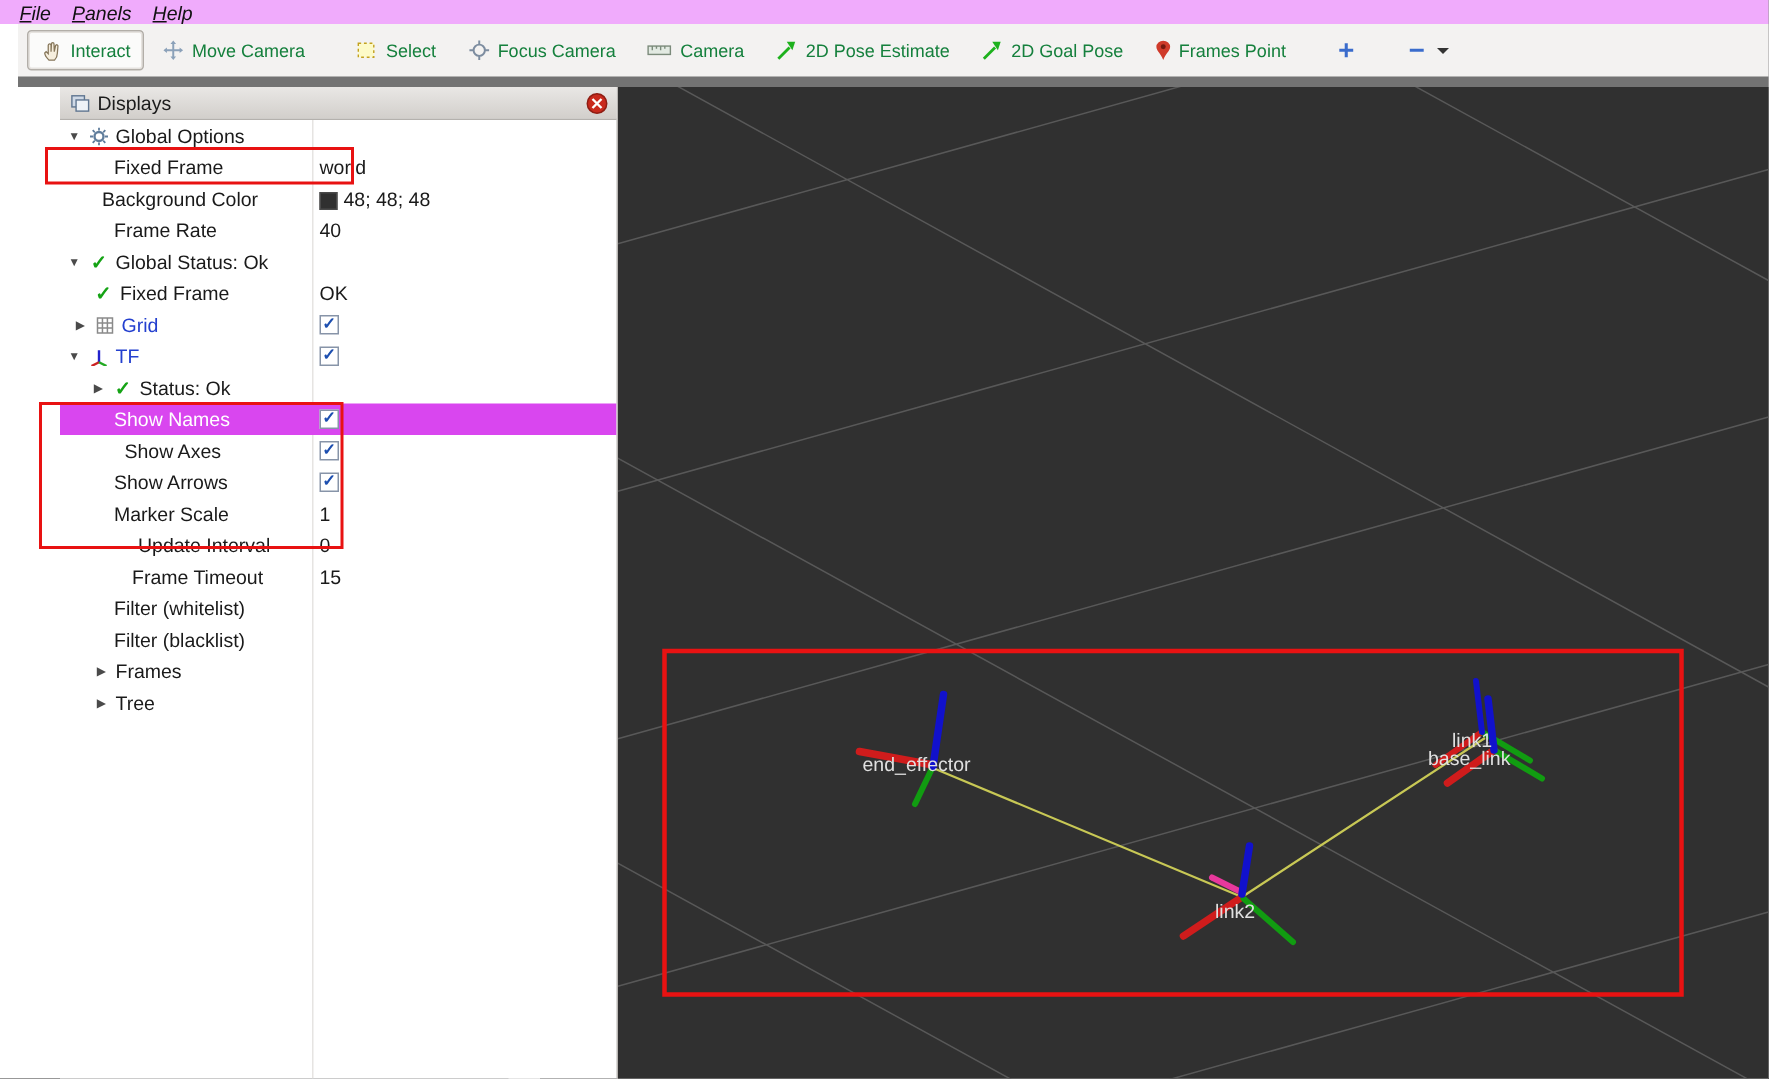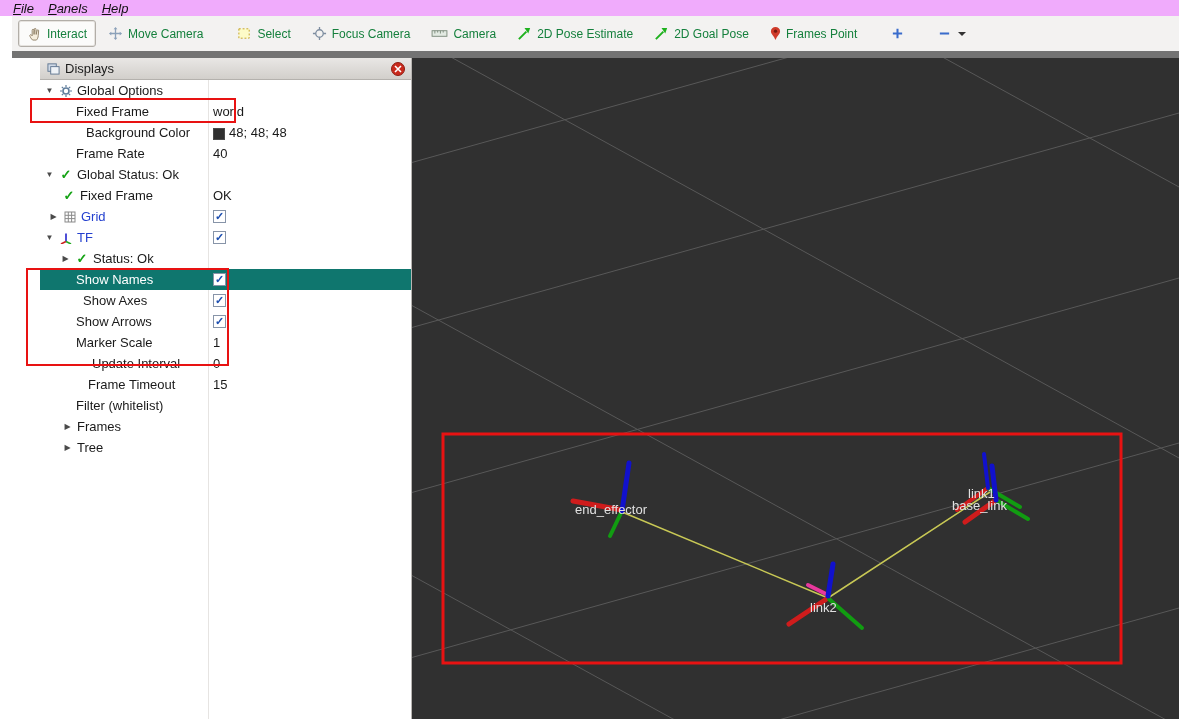--- a/index.html
+++ b/index.html
@@ -33,21 +33,21 @@
     background:#fff; border-right:1px solid #b8b5b2; z-index:4;margin-left:40px;
   }
   .panel-title {
     height:22px; background:linear-gradient(#e9e7e5,#d2cfcb); border-bottom:1px solid #b4b1ad;
     display:flex; align-items:center; gap:5px; padding:0 6px; color:#1c1c1c; font-size:13px;
   }
   .close-btn { margin-left:auto; width:14px; height:14px; border-radius:50%; background:#c92a1d; border:1px solid #8f1d13; display:flex; align-items:center; justify-content:center; }
   .tree { position:absolute; top:22px; left:0; right:0; bottom:0; overflow:hidden; }
   .coldiv { position:absolute; top:0; bottom:0; left:168px; width:1px; background:#e6e4e2; z-index:0; }
   .trow { display:flex; height:21px; align-items:center; position:relative; color:#1a1a1a; }
-  .trow.selected { background:#0f766e; color:#fff; }
+  .trow.selected { background:#d946ef; color:#fff; }
   .cell-prop { display:flex; align-items:center; gap:4px; width:168px; overflow:hidden; white-space:nowrap; }
   .cell-val { display:flex; align-items:flex-end; gap:4px; padding-left:5px; white-space:nowrap; }
   .expander { font-size:8px; color:#4a4a4a; width:11px; text-align:center; flex:none; }
   .ticon { width:14px; height:14px; flex:none; display:flex; align-items:center; justify-content:center; }
   .greencheck { color:#15a315; font-weight:bold; font-size:13px; line-height:13px; }
   .display-name { color:#2440cf; font-weight:normal; }
   .cb { width:13px; height:13px; border:1px solid #8794a8; background:#fff; color:#1d4fb0; font-size:11px; font-weight:bold; line-height:11px; text-align:center; flex:none; }
   .swatch { width:12px; height:12px; background:#303030; border:1px solid #4a4a4a; flex:none; }
   
   .gap { position:absolute; left:339px; top:58px; width:21px; bottom:0; background:#ffffff; z-index:3; }
@@ -193,21 +193,21 @@
         </div>
         <div class="trow">
           <div class="cell-prop" style="padding-left: 36px;">
             <span class="tlabel">Fixed Frame</span>
           </div>
           <div class="cell-val">
             <span>world</span>
           </div>
         </div>
         <div class="trow">
-          <div class="cell-prop" style="padding-left: 28px; justify-content: center;">
+          <div class="cell-prop" style="padding-left: 28px;">
             <span class="tlabel">Background Color</span>
           </div>
           <div class="cell-val">
             <span class="swatch" style="background: rgb(48, 48, 48);"></span>
             <span>48; 48; 48</span>
           </div>
         </div>
         <div class="trow">
           <div class="cell-prop" style="padding-left: 36px;">
             <span class="tlabel">Frame Rate</span>
@@ -322,20 +322,26 @@
           <div class="cell-prop" style="padding-left: 48px;">
             <span class="tlabel">Frame Timeout</span>
           </div>
           <div class="cell-val">
             <span>15</span>
           </div>
         </div>
         <div class="trow">
           <div class="cell-prop" style="padding-left: 36px;">
             <span class="tlabel">Filter (whitelist)</span>
+          </div>
+          <div class="cell-val"></div>
+        </div>
+        <div class="trow">
+          <div class="cell-prop" style="padding-left: 36px;">
+            <span class="tlabel">Filter (blacklist)</span>
           </div>
           <div class="cell-val"></div>
         </div>
         <div class="trow">
           <div class="cell-prop" style="padding-left: 22px;">
             <span class="expander">▶</span>
             <span class="tlabel">Frames</span>
           </div>
           <div class="cell-val"></div>
         </div>

